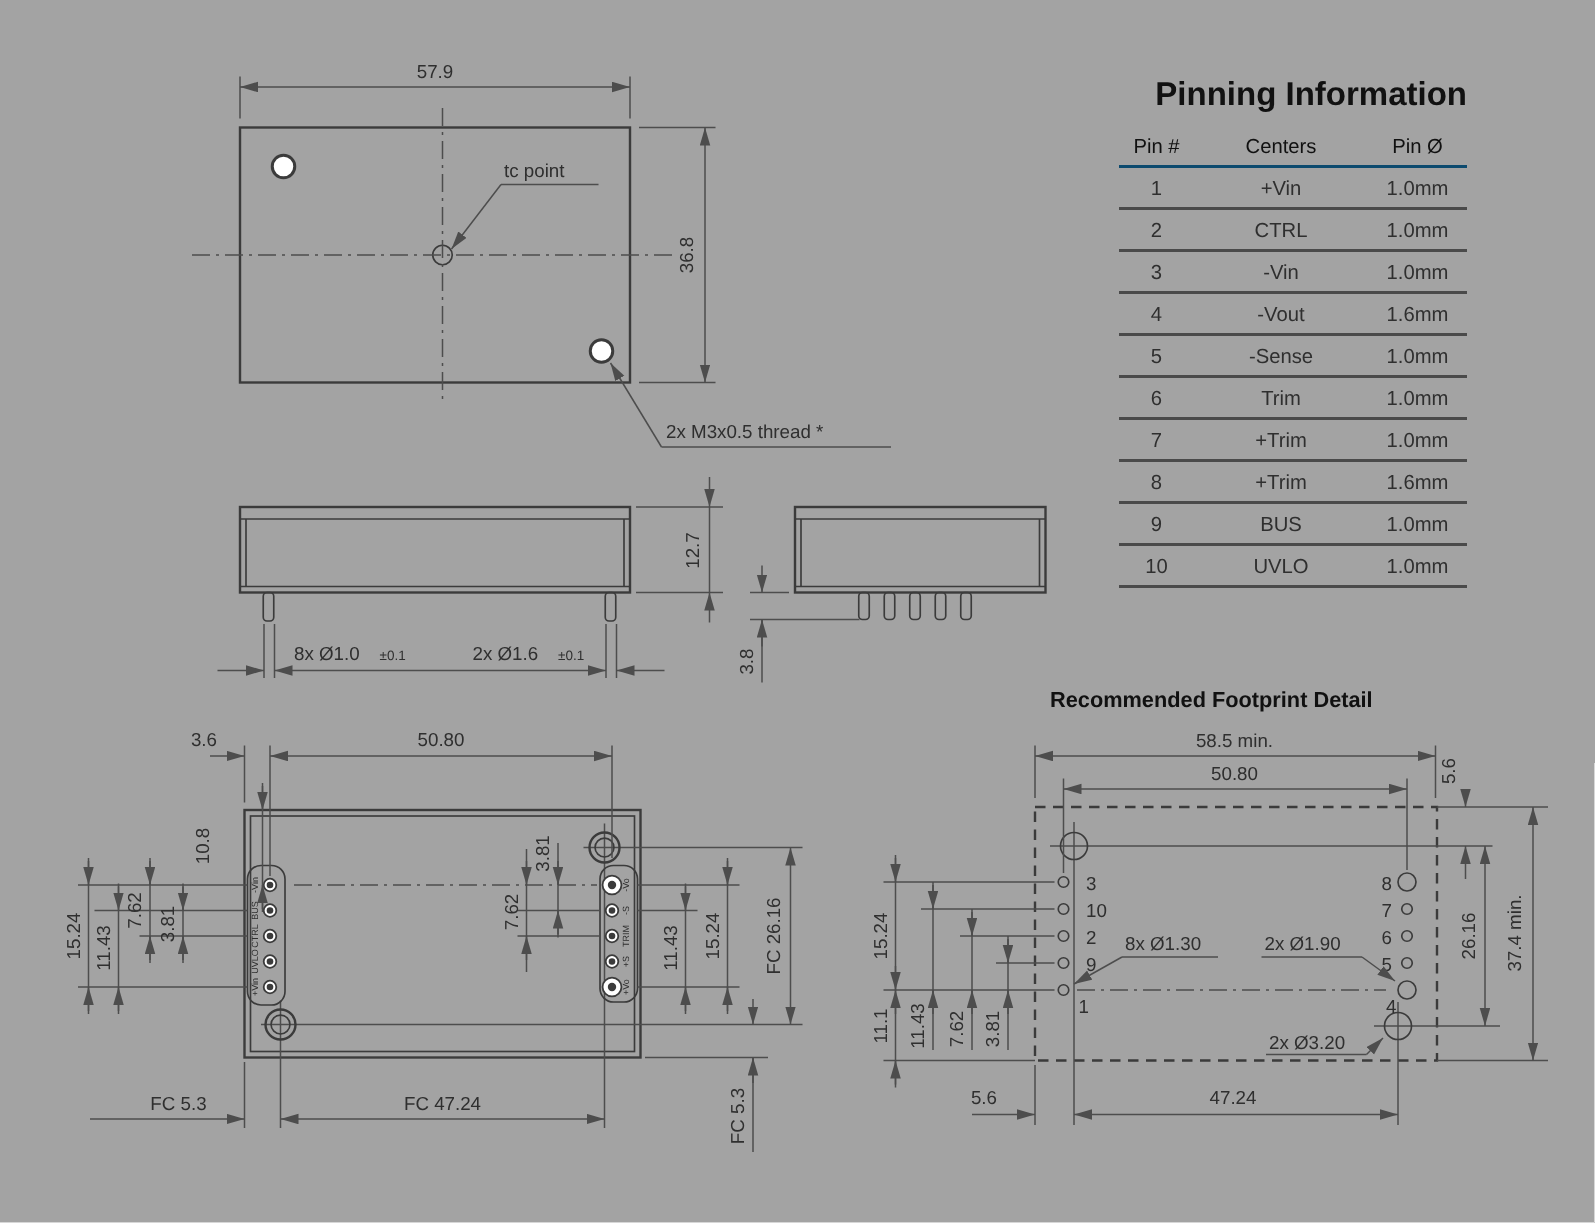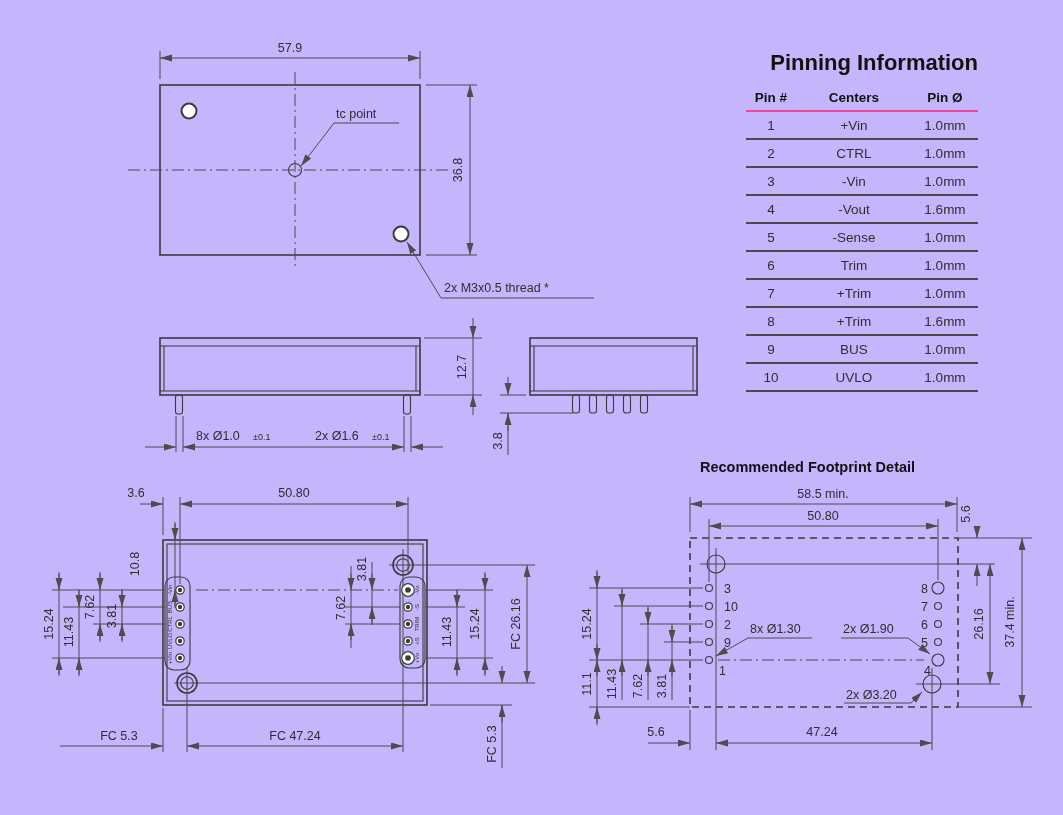--- a/index.html
+++ b/index.html
@@ -1,16 +1,16 @@
 <!DOCTYPE html>
 <html><head>
 <meta charset="utf-8">
 <style>
   html,body{margin:0;padding:0;background:#fff;}
-  .stage{position:relative;width:1063px;height:815px;background:#c4b5fd;overflow:hidden;
+  .stage{position:relative;width:1063px;height:815px;background:#a3a3a3;overflow:hidden;
          font-family:"Liberation Sans",sans-serif;color:#2f2f2f;}
   svg text{font-family:"Liberation Sans",sans-serif;}
   .pl{fill:none;stroke:#3b3b3b;stroke-width:1.6;}
   .pm{fill:none;stroke:#3b3b3b;stroke-width:1.1;}
   .dl{fill:none;stroke:#4d4d4d;stroke-width:1;}
   .cl{fill:none;stroke:#4d4d4d;stroke-width:1;stroke-dasharray:12 4 2 4;}
   .dash{fill:none;stroke:#3b3b3b;stroke-width:1.6;stroke-dasharray:7 5;}
   .hole{fill:#fff;stroke:#3b3b3b;stroke-width:2;}
   .ring{fill:#fff;stroke:#3b3b3b;stroke-width:1.2;}
   .dot{fill:#3b3b3b;stroke:none;}
@@ -19,21 +19,21 @@
   .pt{font-size:6px;fill:#2f2f2f;}
   .pn{font-size:12.5px;fill:#2f2f2f;}
   .mid{text-anchor:middle;}
   .end{text-anchor:end;}
 
   .pin-table{position:absolute;left:746px;top:50px;width:232px;}
   .pt-title{font-size:22px;font-weight:bold;text-align:right;color:#111;margin-bottom:8px;}
   .pt-row{display:grid;grid-template-columns:50px 116px 66px;align-items:center;
           height:26px;border-bottom:2px solid #4a4a4a;font-size:13.5px;}
   .pt-row span{text-align:center;}
-  .pt-head{font-weight:bold;border-bottom:2px solid #ec4899;color:#111;}
+  .pt-head{font-weight:normal;border-bottom:2px solid #0c4a6e;color:#111;}
   .pt-notes{margin-top:9px;font-size:12.3px;line-height:1.4;color:#222;}
 
   .fp-title{position:absolute;left:700px;top:459px;width:270px;
             font-size:14.5px;font-weight:bold;color:#111;}
 </style>
 </head>
 <body>
 
 <div class="stage">
 

